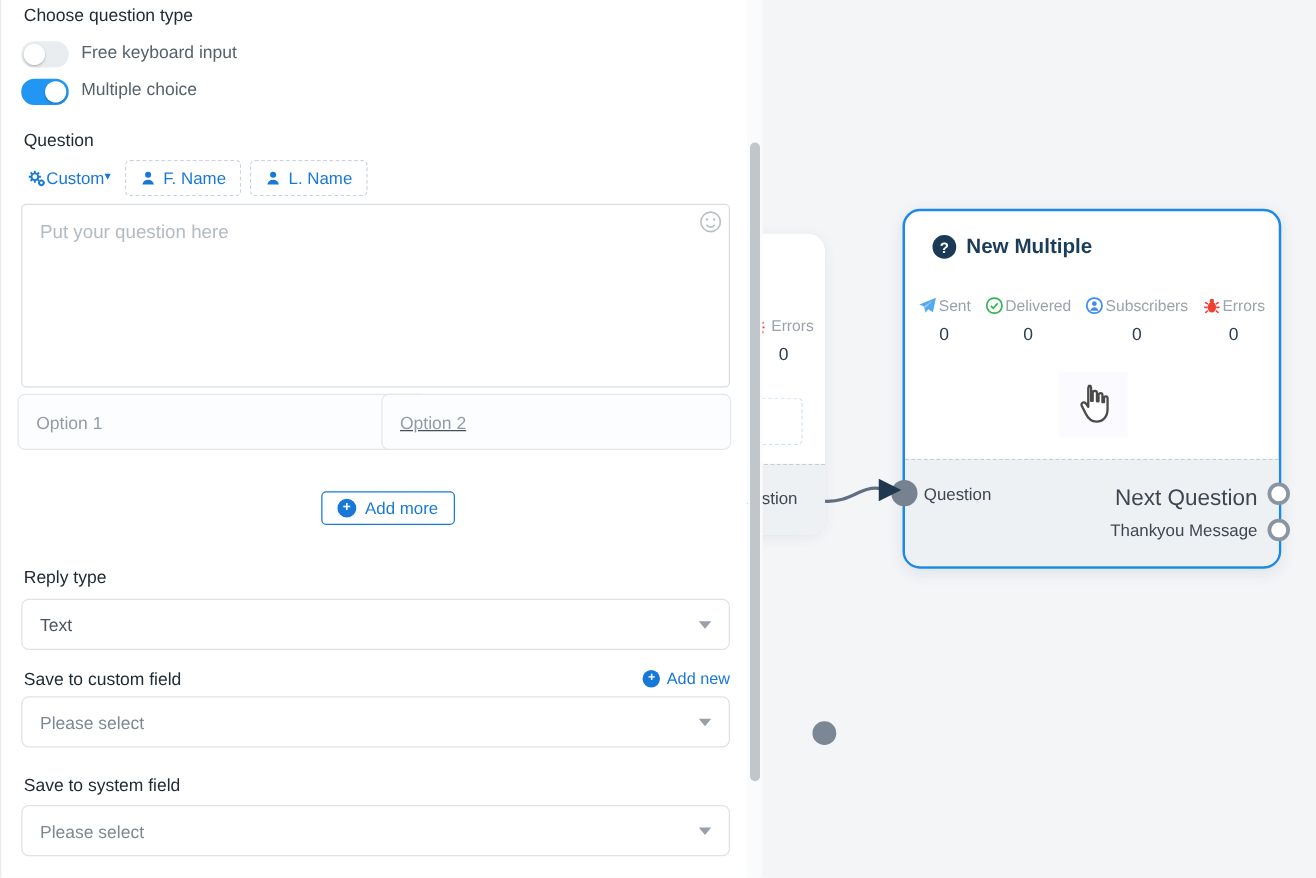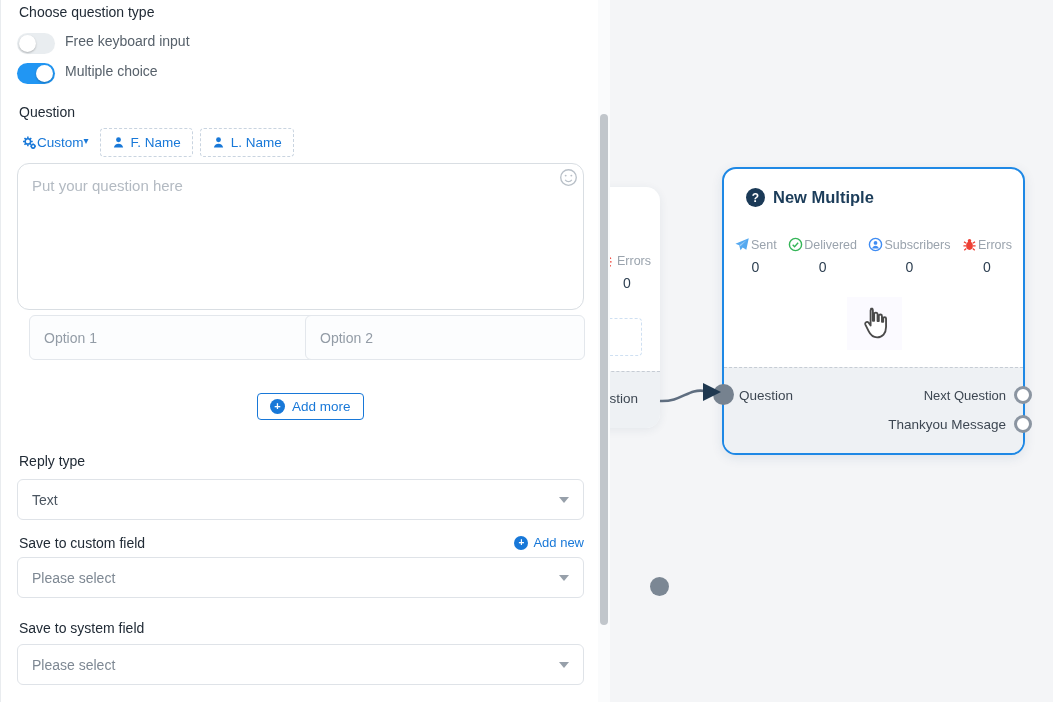--- a/index.html
+++ b/index.html
@@ -37,21 +37,21 @@
   .node-title { color:#1c3d5a; font-size:16.5px; font-weight:600; }
   .stats-row { position:absolute; left:10px; right:11px; top:68px; display:flex; justify-content:space-between; }
   .stat { display:flex; flex-direction:column; align-items:center; }
   .stat-top { display:flex; align-items:center; gap:1px; color:#9aa3ad; font-size:12.5px; }
   .stat-val { margin-top:7px; color:#2c3e50; font-size:14px; }
   .cursor-pad { position:absolute; left:123px; top:128px; width:55px; height:53px; background:#fbfaff;
     display:flex; align-items:center; justify-content:center; }
   .node-footer { position:absolute; left:0; right:0; top:198px; bottom:0; background:#eef1f4;
     border-top:1px dashed #c6ccd4; border-radius:0 0 12px 12px; }
   .nf-left { position:absolute; left:15px; top:20px; color:#3d4752; font-size:13.5px; }
-  .nf-right1 { position:absolute; right:17px; top:20px; color:#3d4752; font-size:13px; }
+  .nf-right1 { position:absolute; right:17px; top:20px; color:#3d4752; font-size:18px; }
   .nf-right2 { position:absolute; right:17px; top:49px; color:#3d4752; font-size:13.5px; }
   .in-port { position:absolute; left:-11px; top:215px; width:21px; height:21px; border-radius:50%;
     background:#76828f; z-index:5; }
   .out-port { position:absolute; right:-9px; width:18px; height:18px; border-radius:50%;
     background:#fff; border:3px solid #8b95a1; z-index:5; }
   .out-port.p1 { top:217px; } .out-port.p2 { top:246px; }
 
   
   #panel { position:absolute; left:0; top:0; width:598px; height:702px; background:#fff; z-index:10;
     border-left:1px solid #e9ecef; }
@@ -66,29 +66,29 @@
   .toggle-label { color:#57616b; font-size:14px; }
 
   .chip-row { position:absolute; left:16px; top:128px; display:flex; align-items:center; gap:7px; }
   .custom-btn { display:flex; align-items:flex-start; color:#1878d8; font-size:13.5px;
     padding:5px 4px; background:none; border:none; cursor:pointer; font-family:Liberation Sans, sans-serif; }
   .caret-sm { font-size:10px; color:#1878d8; }
   .chip { display:flex; align-items:center; gap:6px; border:1px dashed #c9d4e0; border-radius:4px;
     padding:6px 11px; color:#1878d8; font-size:13.5px; background:#fff; cursor:pointer; font-family:inherit; }
 
   #question-textarea { position:absolute; left:16px; top:163px; width:567px; height:147px;
-    border:1px solid #d9dee3; border-radius:12px; padding:13px 34px 13px 14px; font-size:15px; resize:none;
+    border:1px solid #d9dee3; border-radius:4px; padding:13px 34px 13px 14px; font-size:15px; resize:none;
     color:#43505c; font-family:inherit; outline:none; }
   #question-textarea::placeholder { color:#b3bac2; }
   .emoji-btn { position:absolute; left:558px; top:168px; cursor:pointer; }
 
   .option-input { position:absolute; top:315px; height:45px; border:1px solid #e3e7ec; border-radius:6px;
     background:#fcfdfe; padding:0 14px; font-size:14px; color:#43505c; font-family:inherit; outline:none; }
   .option-input::placeholder { color:#939ca6; }
-  #option-1 { left:28px; width:328px; } #option-2 { left:304px; width:280px; }
+  #option-1 { left:13px; width:328px; } #option-2 { left:304px; width:280px;text-decoration:underline; }
 
   #add-more-btn { position:absolute; left:256px; top:393px; display:flex; align-items:center; gap:7px;
     border:1px solid #1878d8; border-radius:4px; background:#fff; padding:5px 12px; cursor:pointer;
     color:#1878d8; font-size:13.5px; font-family:inherit; }
   .plus-circle { width:15px; height:15px; border-radius:50%; background:#1878d8; color:#fff; font-size:11px;
     font-weight:bold; display:flex; align-items:center; justify-content:center; line-height:1; }
 
   .select-box { position:absolute; left:16px; width:567px; height:41px; border:1px solid #dfe3e8;
     border-radius:6px; background:#fff; display:flex; align-items:center; padding:0 14px; cursor:pointer; }
   .select-box .sel-text { font-size:14px; }

